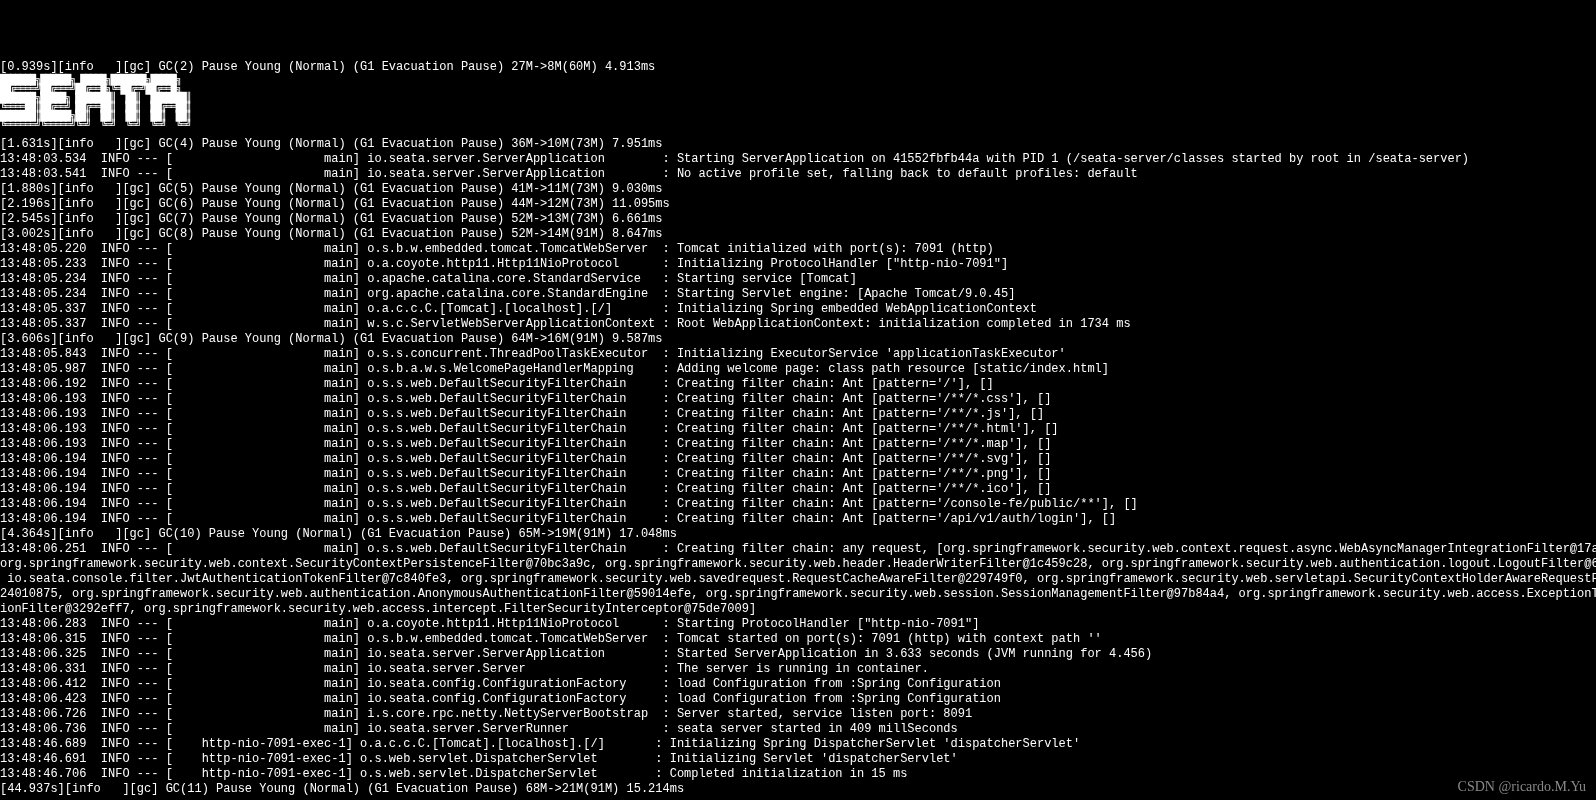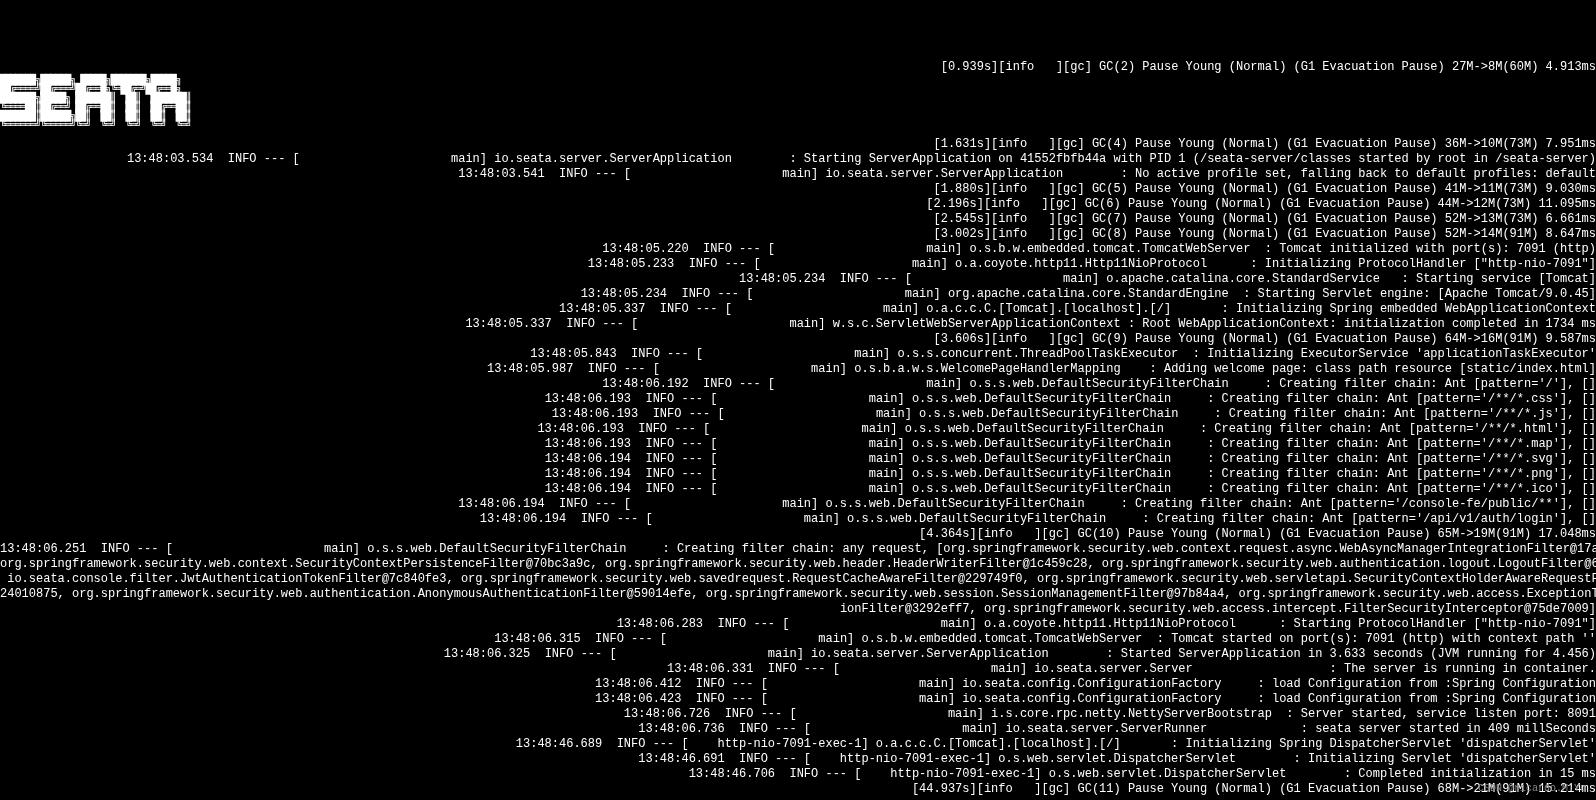--- a/index.html
+++ b/index.html
@@ -25,29 +25,28 @@
       font-family: monospace;
       font-size: 10px;
       line-height: 0.9;
       letter-spacing: -1px;
       white-space: pre;
       margin-bottom: 8px;
     }
     .log-line {
       white-space: pre;
       overflow: hidden;
-      text-align: right;
     }
     .watermark {
       position: fixed;
       bottom: 5px;
       right: 10px;
       color: #888888;
-      font-size: 10px;
-      font-family: Liberation Mono, monospace;
+      font-size: 14px;
+      font-family: Liberation Serif, serif;
     }
   </style>
 </head>
 <body>
 
 
 
 <div class="terminal" id="terminal-content"><div class="log-line">[0.939s][info   ][gc] GC(2) Pause Young (Normal) (G1 Evacuation Pause) 27M-&gt;8M(60M) 4.913ms</div><div class="ascii-art">███████╗██████╗ █████╗███████╗█████╗
 ██╔════╝██╔═══╝██╔══█╗╚═██╔═╝██╔══█╗
 ███████╗█████╗ ███████║  ██║  ███████║

